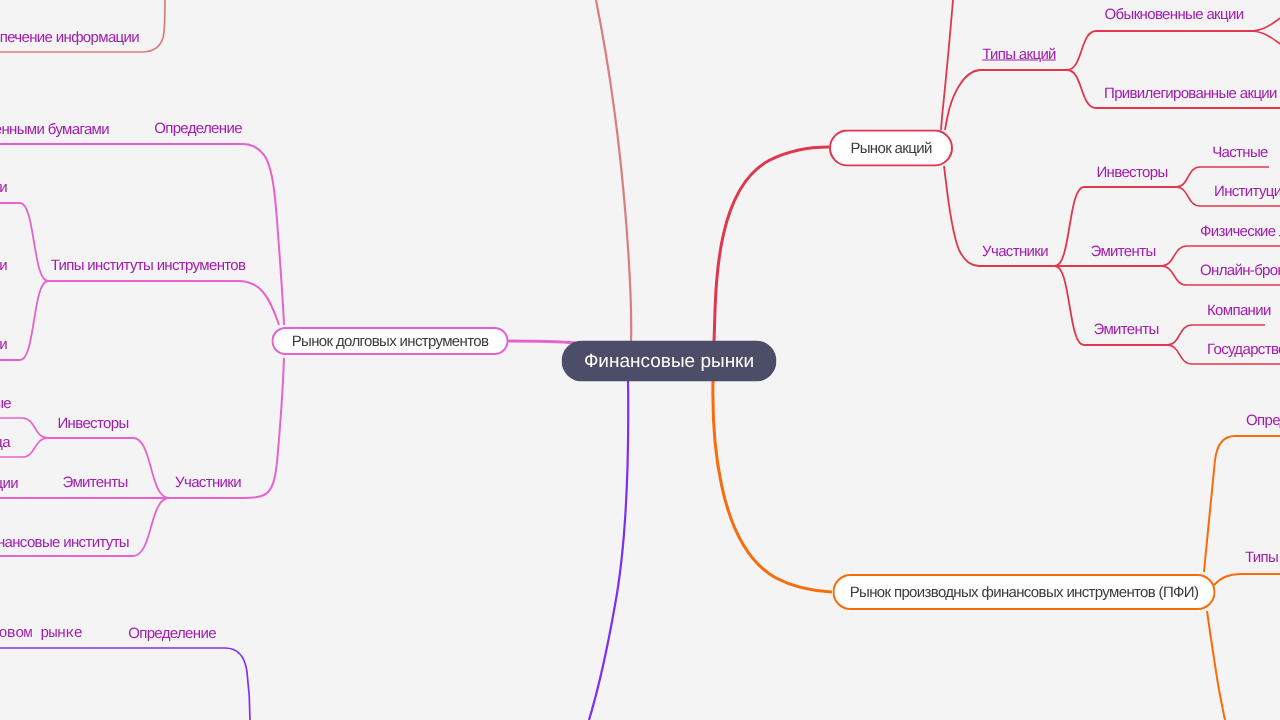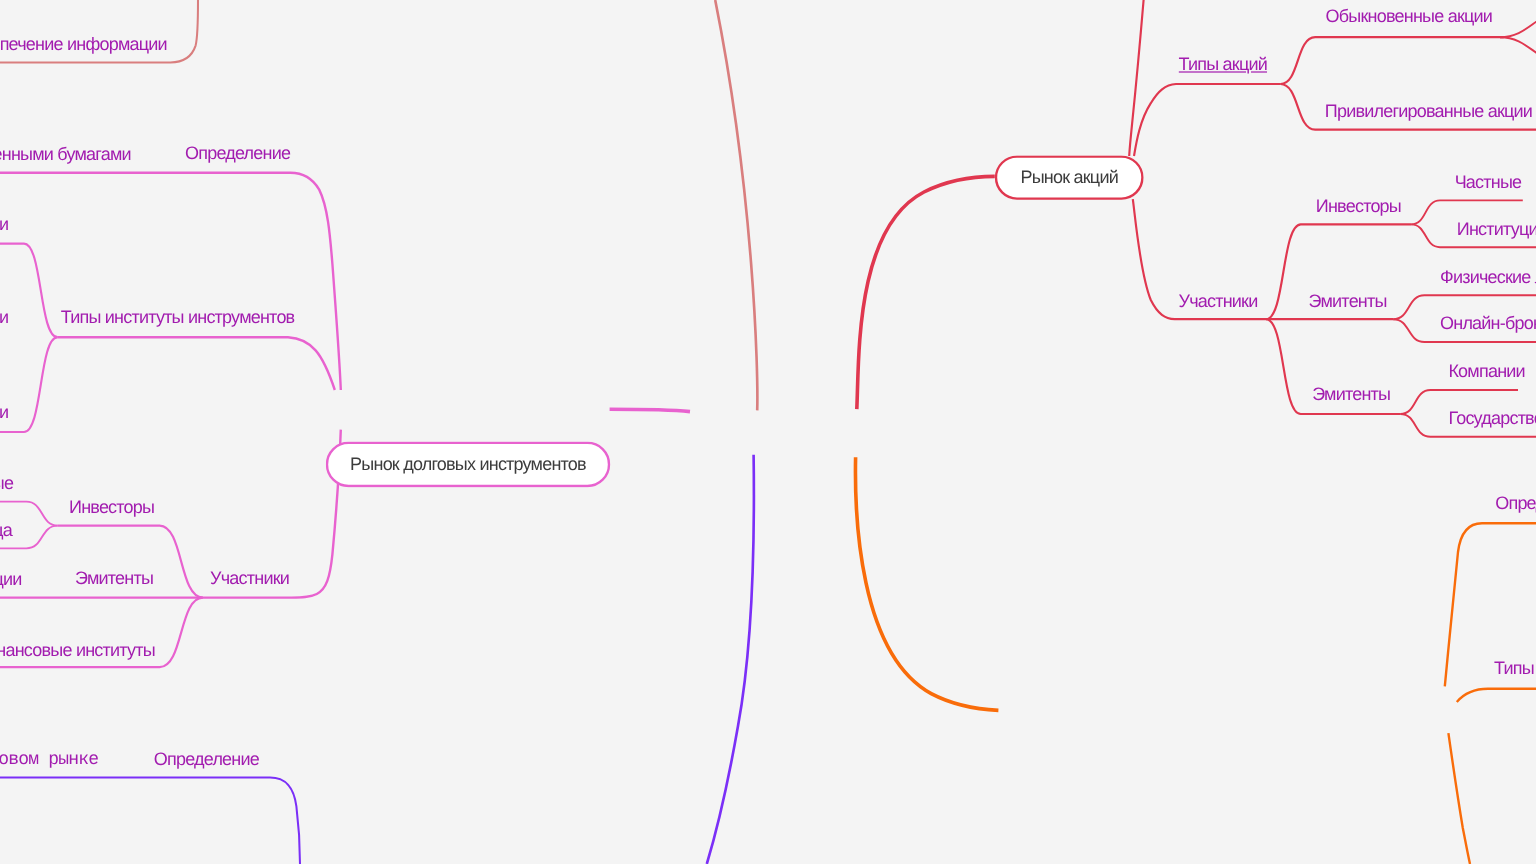--- a/index.html
+++ b/index.html
@@ -87,14 +87,16 @@
 <div class="lbl l" style="left:129px;top:542px;">нансовые институты</div>
 <div class="lbl l" style="left:11px;top:403px;">ые</div>
 <div class="lbl l" style="left:10px;top:442px;">ца</div>
 <div class="lbl l" style="left:18px;top:483px;">ции</div>
 <div class="lbl l" style="left:139px;top:37px;">печение информации</div>
 <div class="lbl" style="left:172px;top:633px;">Определение</div>
 <div class="lbl l" style="left:82px;top:633px;font-family:Liberation Mono, monospace;">совом рынке</div>
 <div class="lbl r" style="left:1246px;top:420px;">Определение</div>
 <div class="lbl r" style="left:1245px;top:557px;">Типы ПФИ</div>
 <div class="node" style="left: 891px; top: 147.5px; width: 124px; height: 37px; border: 2.5px solid rgb(224, 55, 79);">Рынок акций</div>
-<div class="node" style="left: 390px; top: 341px; width: 237px; height: 38px; border: 2.5px solid rgb(232, 98, 207); margin-top: 46px;">Рынок долговых инструментов</div>
+<div class="node" style="left: 390px; top: 341px; width: 237px; height: 28px; border: 2.5px solid rgb(232, 98, 207);">Рынок долговых инструментов</div>
+<div class="node" style="left: 1023.5px; top: 592px; width: 383px; height: 36px; border: 2.5px solid rgb(249, 108, 10);">Рынок производных финансовых инструментов (ПФИ)</div>
+<div id="root-node" style="left: 669px; top: 361px; width: 215px; height: 41px; background: rgb(75, 78, 102);">Финансовые рынки</div>
 </div>
 
 </body></html>

